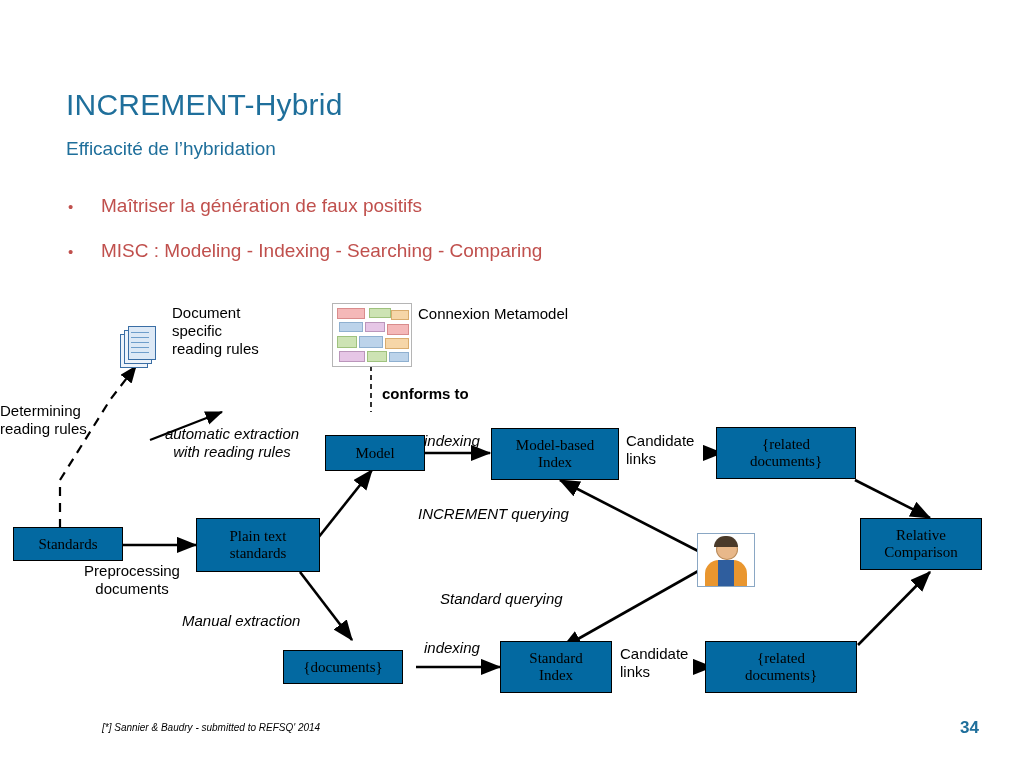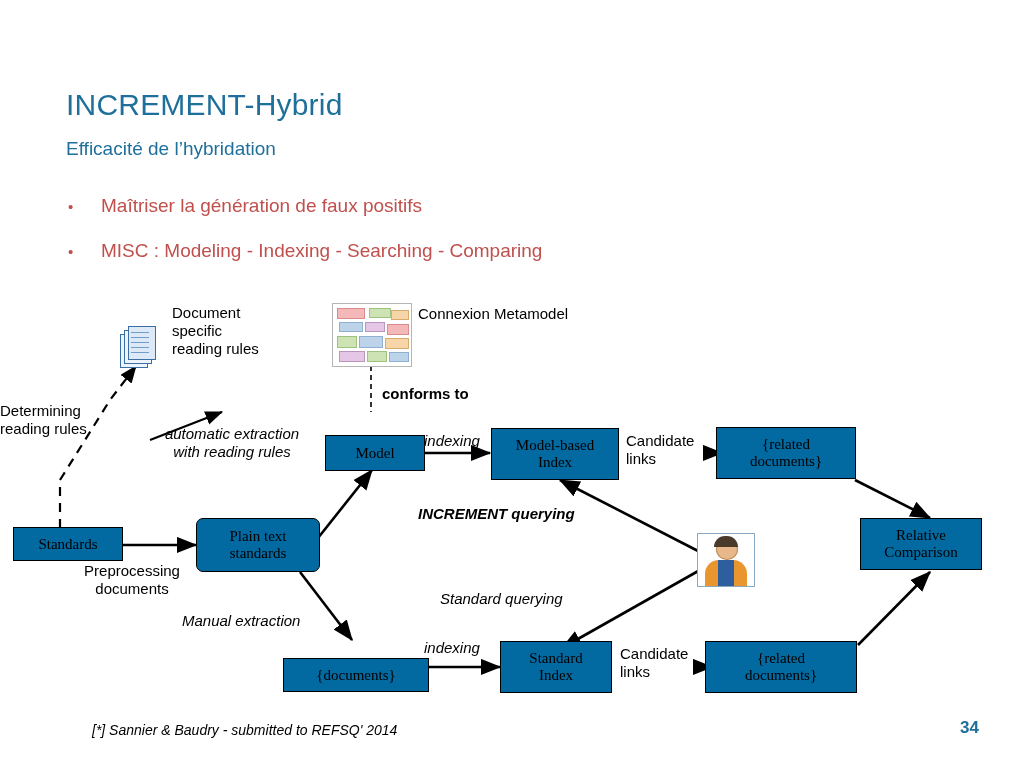--- a/index.html
+++ b/index.html
@@ -164,23 +164,23 @@
   }
   .av-shirt {
     position: absolute;
     left: 20px; top: 26px;
     width: 16px; height: 26px;
     background: #2f5e9e;
   }
 
   #footnote {
     position: absolute;
-    left: 92px;
+    left: 102px;
     top: 722px;
-    font-size: 14px;
+    font-size: 10px;
     font-style: italic;
     color: #000000;
   }
   #pagenum {
     position: absolute;
     left: 960px;
     top: 718px;
     font-size: 17px;
     font-weight: bold;
     color: #1F6F9B;
@@ -277,34 +277,34 @@
       <div class="av-hair"></div>
     </div>
 
     <div class="plainlabel" style="left:172px; top:304px;">Document<br>specific<br>reading rules</div>
     <div class="plainlabel" style="left:418px; top:305px;">Connexion Metamodel</div>
     <div class="plainlabel" style="left:382px; top:385px;font-weight:bold;">conforms to</div>
     <div class="plainlabel" style="left:0px; top:402px; width:118px;">Determining<br>reading rules</div>
     <div class="plainlabel italic center" style="left:136px; top:425px; width:192px;">automatic extraction<br>with reading rules</div>
     <div class="plainlabel italic" style="left:424px; top:432px;">indexing</div>
     <div class="plainlabel" style="left:626px; top:432px;">Candidate<br>links</div>
-    <div class="plainlabel italic" style="left:418px; top:505px;font-weight:bold;">INCREMENT querying</div>
+    <div class="plainlabel italic" style="left:418px; top:505px;">INCREMENT querying</div>
     <div class="plainlabel center" style="left:62px; top:562px; width:140px;">Preprocessing<br>documents</div>
     <div class="plainlabel italic" style="left:440px; top:590px;">Standard querying</div>
     <div class="plainlabel italic" style="left:182px; top:612px;">Manual extraction</div>
     <div class="plainlabel italic" style="left:424px; top:639px;">indexing</div>
     <div class="plainlabel" style="left:620px; top:645px;">Candidate<br>links</div>
 
     <div class="nodebox" style="left:325px; top:435px; width:100px; height:36px;">Model</div>
     <div class="nodebox" style="left:491px; top:428px; width:128px; height:52px;">Model-based<br>Index</div>
     <div class="nodebox" style="left:716px; top:427px; width:140px; height:52px;">{related<br>documents}</div>
     <div class="nodebox" style="left:13px; top:527px; width:110px; height:34px;">Standards</div>
-    <div class="nodebox" style="left:196px; top:518px; width:124px; height:54px;border-radius:7px;">Plain text<br>standards</div>
+    <div class="nodebox" style="left:196px; top:518px; width:124px; height:54px;">Plain text<br>standards</div>
     <div class="nodebox" style="left:860px; top:518px; width:122px; height:52px;">Relative<br>Comparison</div>
-    <div class="nodebox" style="left:283px; top:650px; width:146px; height:34px;margin-top:8px;">{documents}</div>
+    <div class="nodebox" style="left:283px; top:650px; width:120px; height:34px;">{documents}</div>
     <div class="nodebox" style="left:500px; top:641px; width:112px; height:52px;">Standard<br>Index</div>
     <div class="nodebox" style="left:705px; top:641px; width:152px; height:52px;">{related<br>documents}</div>
 
   </div>
 
   <div id="footnote">[*] Sannier &amp; Baudry - submitted to REFSQ' 2014</div>
   <div id="pagenum">34</div>
 </div>
 
 </body></html>

